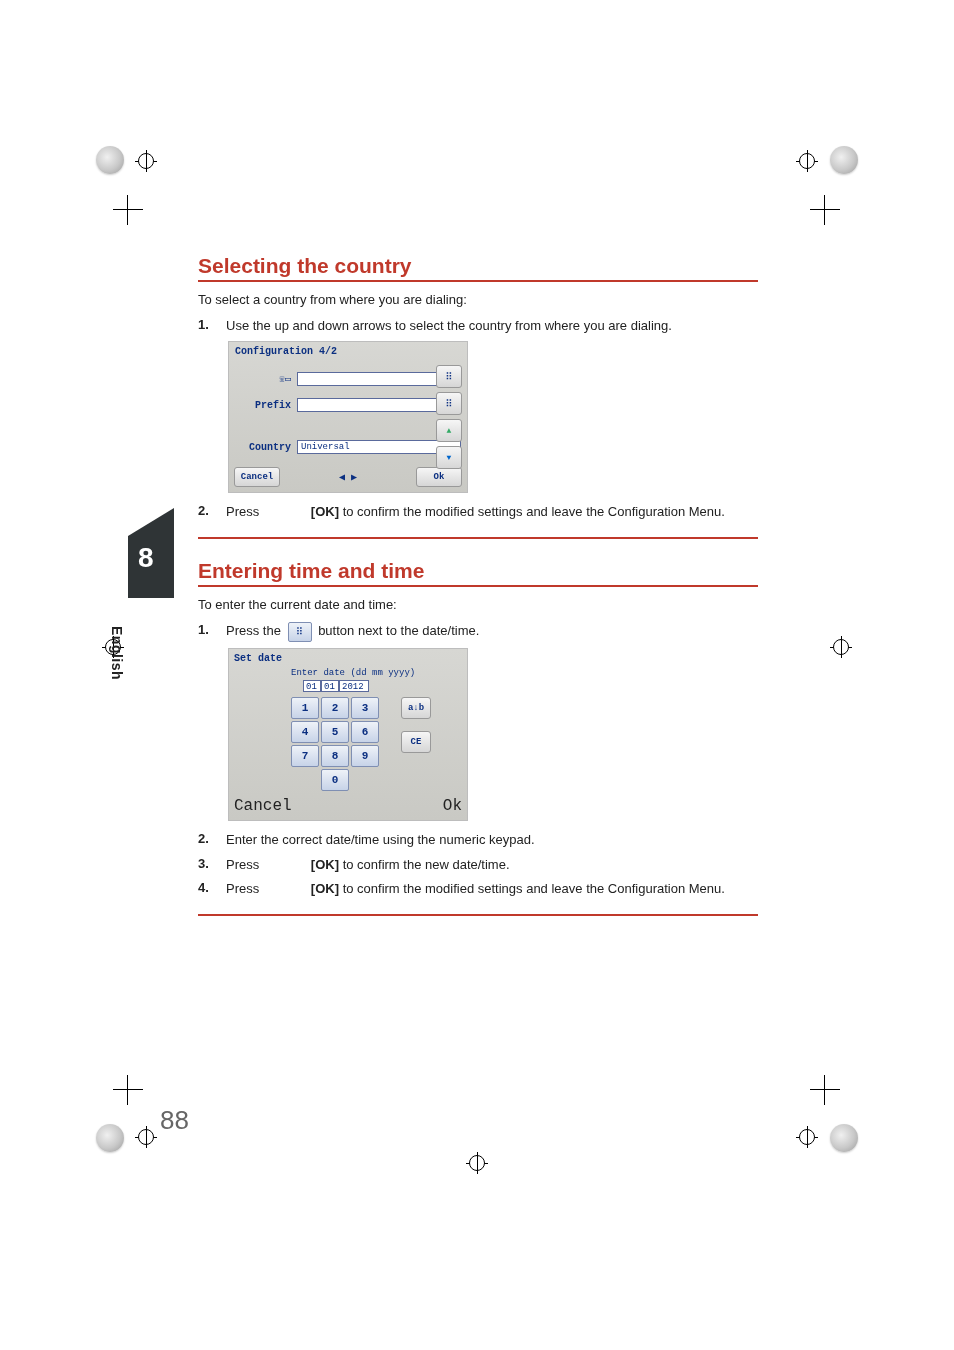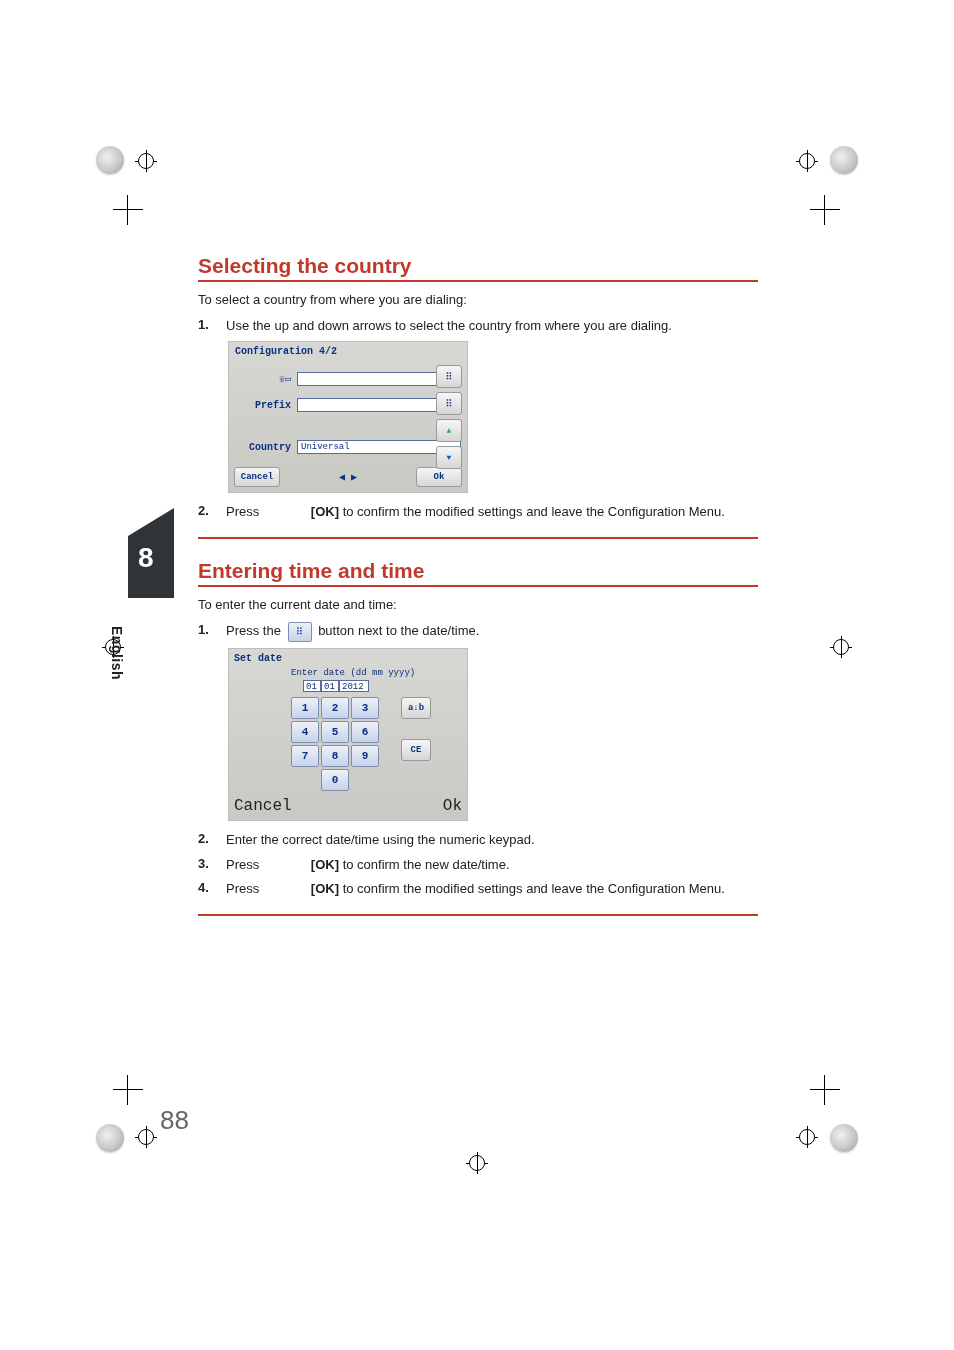--- a/index.html
+++ b/index.html
@@ -236,21 +236,21 @@
     justify-content: center;
     font-size: 11px;
     font-weight: bold;
     color: #0b2f81;
   }
   .mock2 .key.zero { grid-column: 2; }
   .mock2 .sidekeys {
     margin-left: 22px;
     display: flex;
     flex-direction: column;
-    gap: 20px;
+    gap: 12px;
   }
   .mock2 .skey {
     width: 28px;
     height: 20px;
     background: linear-gradient(#f6f6f6, #d6d6d6);
     border: 1px solid #999;
     border-radius: 3px;
     font-size: 9px;
     color: #0b2f81;
     display: flex;

